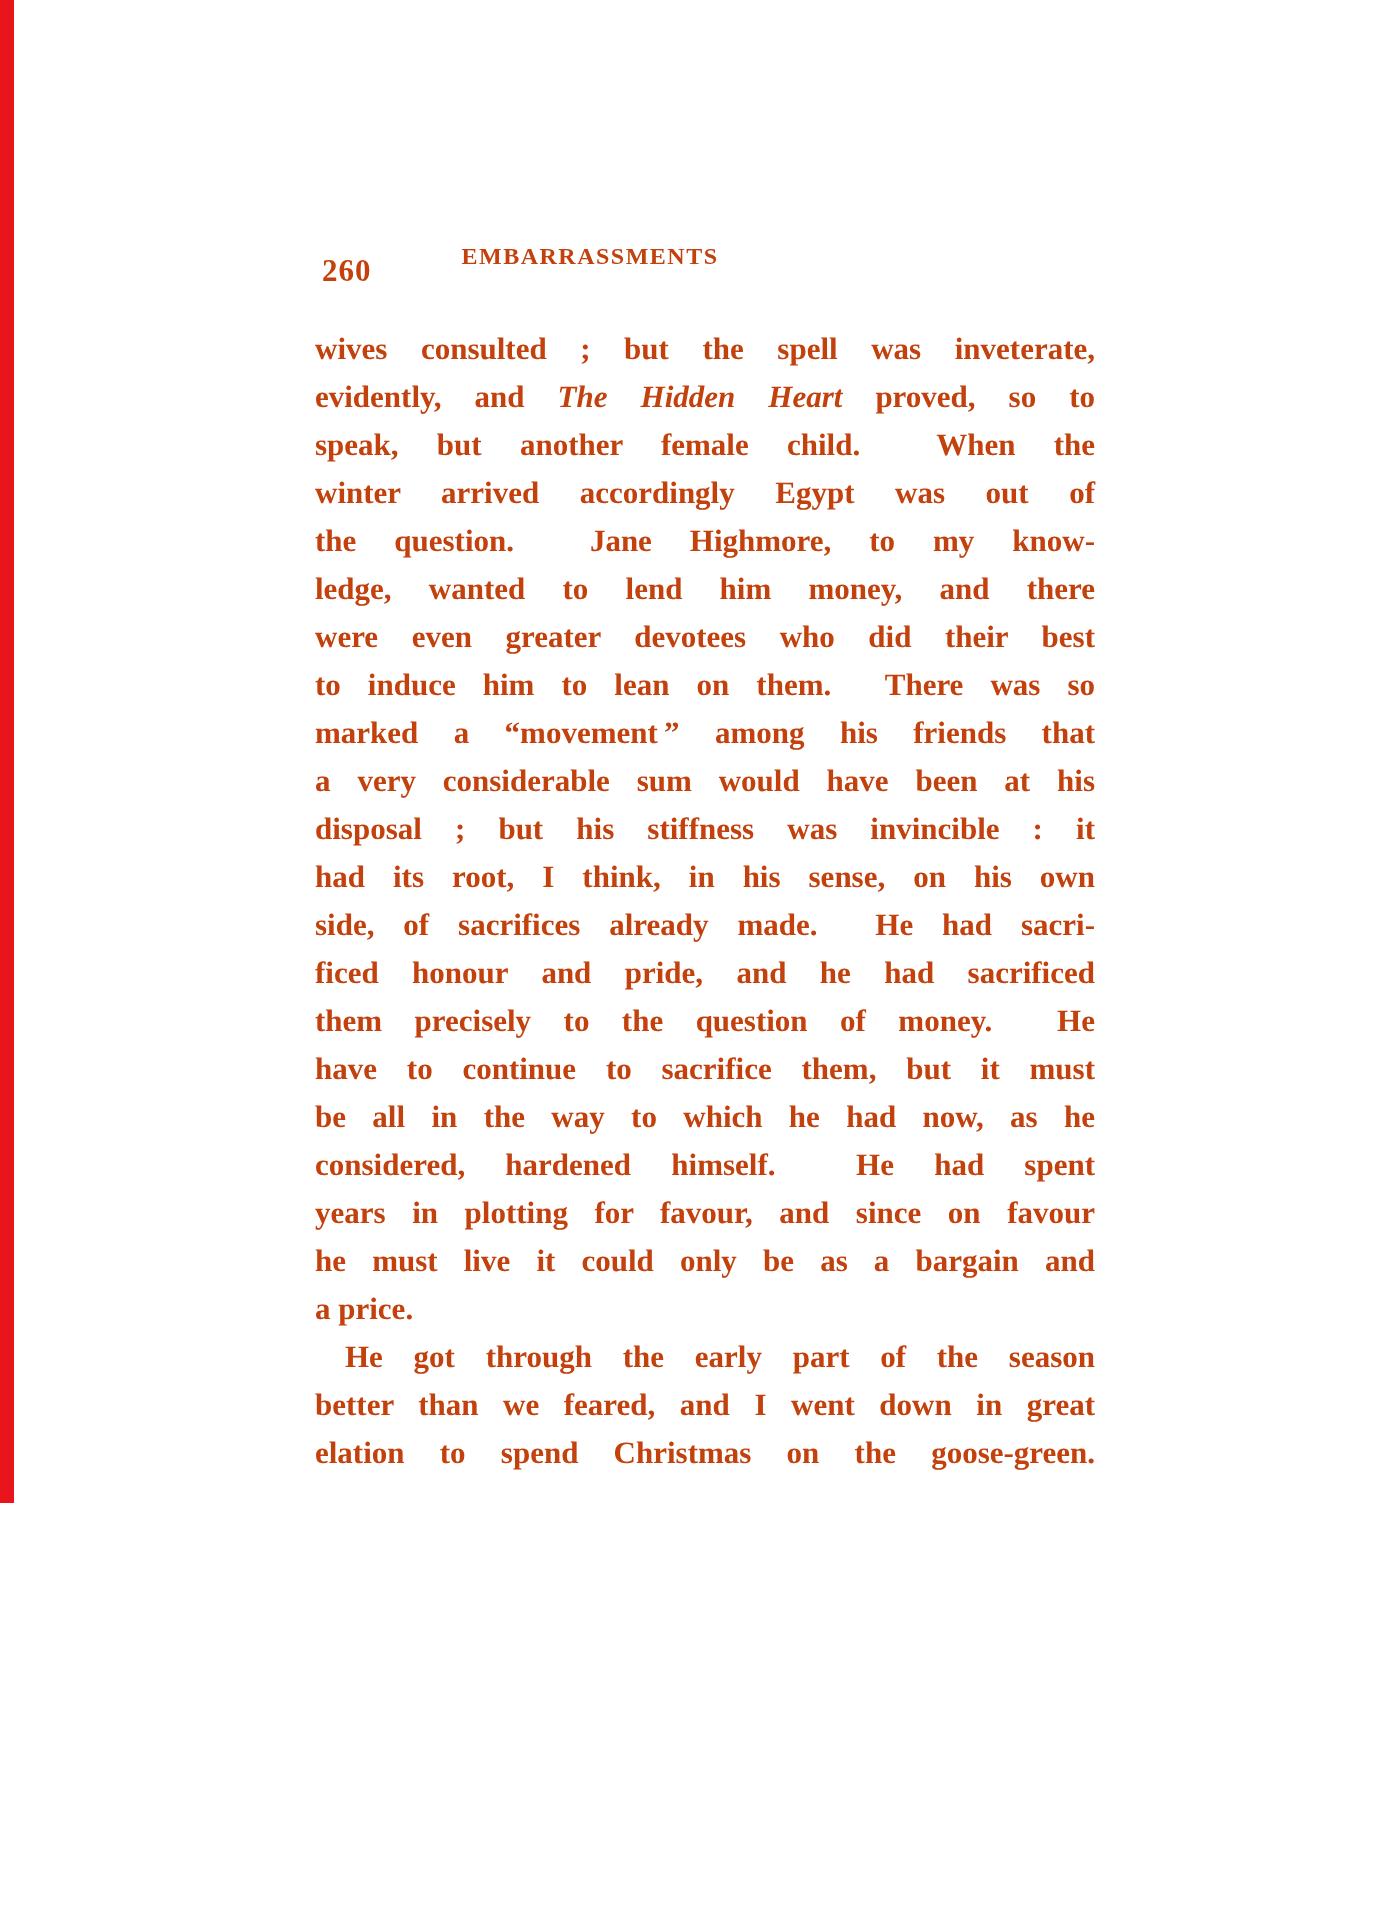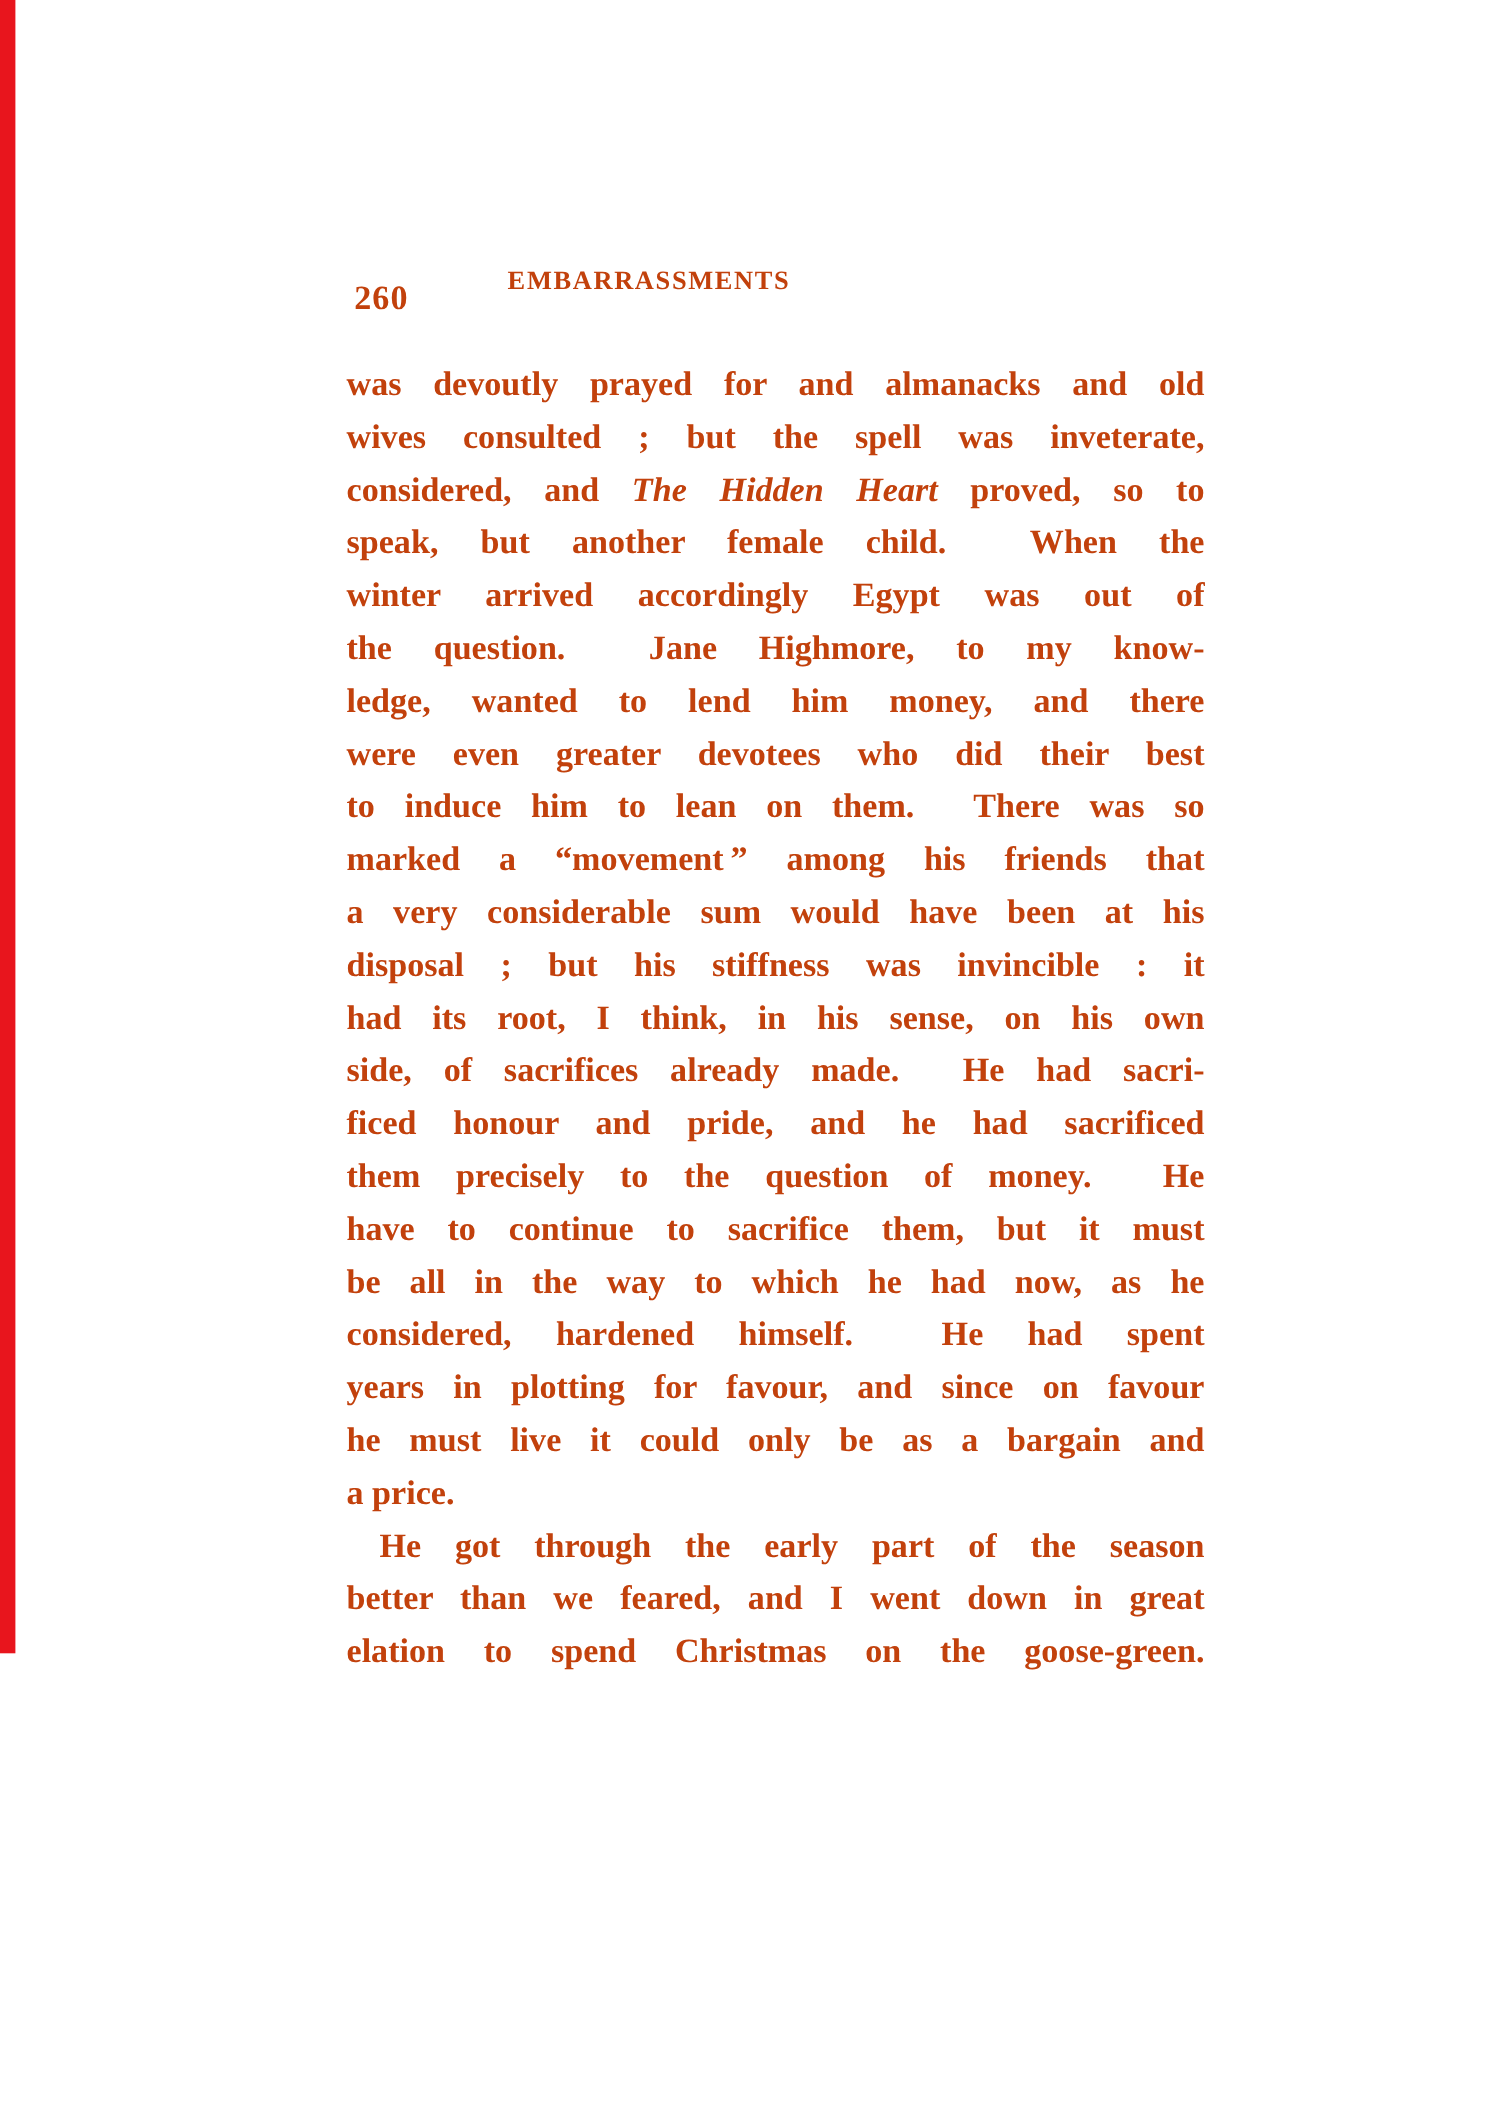--- a/index.html
+++ b/index.html
@@ -65,23 +65,22 @@
   .ital { font-style: italic; margin-top: 38px; }
 </style>
 </head>
 <body>
 
 <div class="page">
   <div class="stripe" style="background: rgb(232, 21, 29);"></div>
   <div class="pagenum">260</div>
   <div class="runtitle">EMBARRASSMENTS</div>
   <div class="bodytext">
-      <div class="line"><span>was devoutly prayed for and almanacks and old</span></div>
       <div class="line"><span>wives consulted ; but the spell was inveterate,</span></div>
-      <div class="line"><span>considered, and </span><span class="ital">The Hidden Heart</span><span> proved, so to</span></div>
+      <div class="line"><span>evidently, and </span><span class="ital">The Hidden Heart</span><span> proved, so to</span></div>
       <div class="line"><span>speak, but another female child.&nbsp; When the</span></div>
       <div class="line"><span>winter arrived accordingly Egypt was out of</span></div>
       <div class="line"><span>the question.&nbsp; Jane Highmore, to my know-</span></div>
       <div class="line"><span>ledge, wanted to lend him money, and there</span></div>
       <div class="line"><span>were even greater devotees who did their best</span></div>
       <div class="line"><span>to induce him to lean on them.&nbsp; There was so</span></div>
       <div class="line"><span>marked a “movement ” among his friends that</span></div>
       <div class="line"><span>a very considerable sum would have been at his</span></div>
       <div class="line"><span>disposal ; but his stiffness was invincible : it</span></div>
       <div class="line"><span>had its root, I think, in his sense, on his own</span></div>

